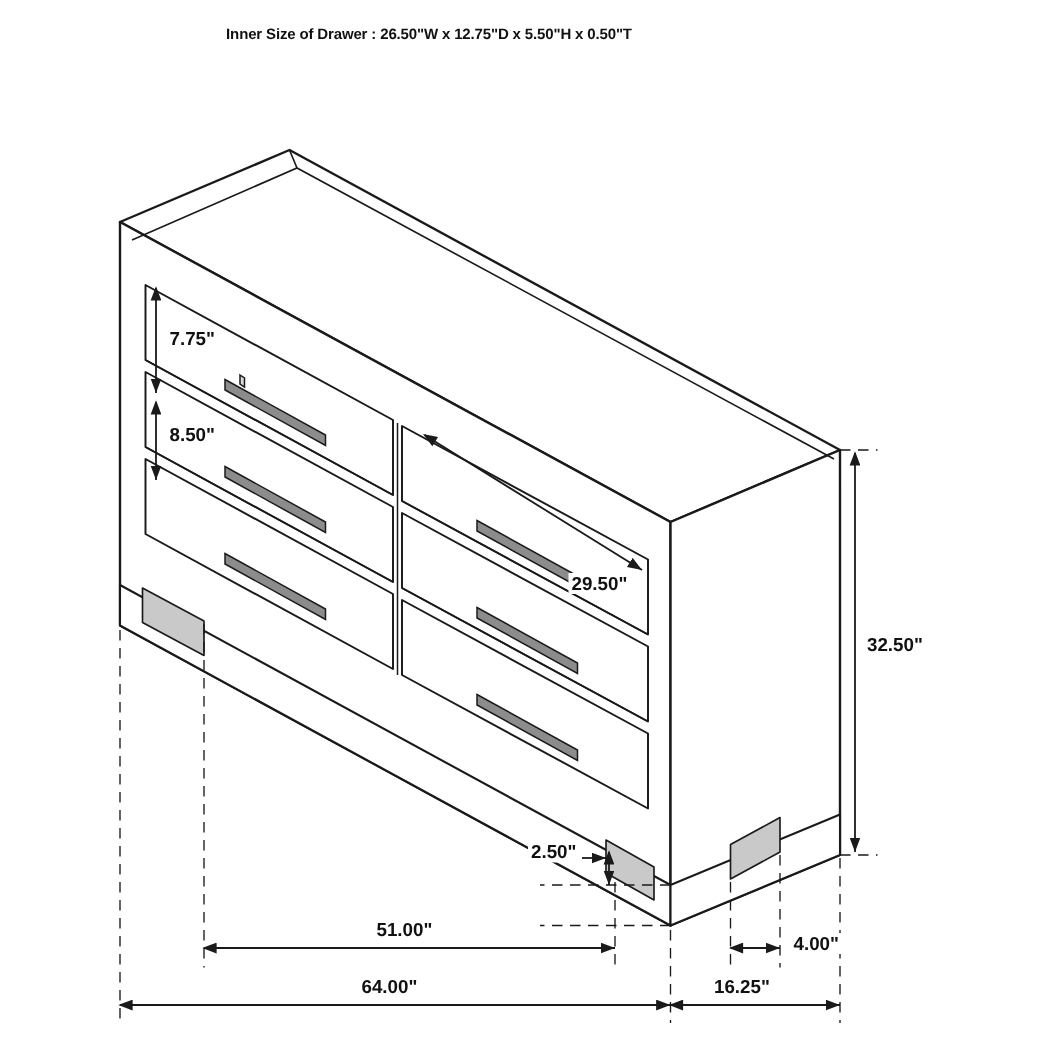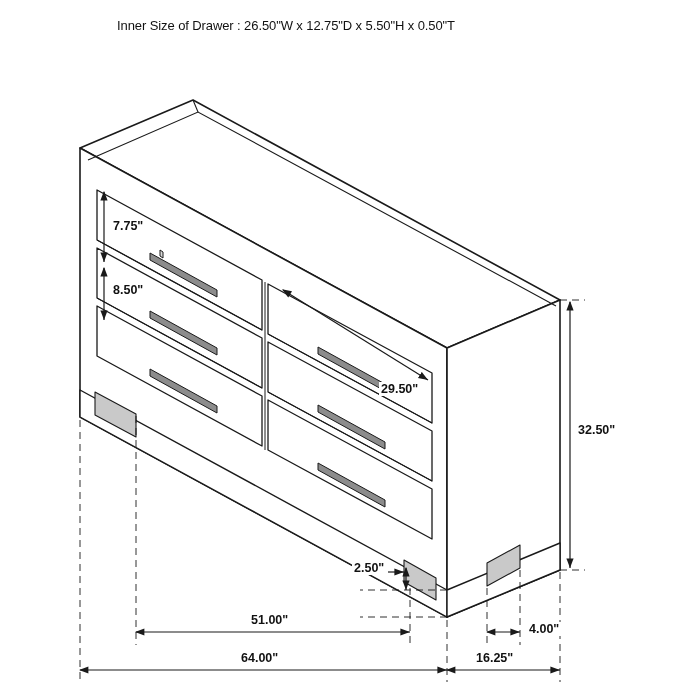--- a/index.html
+++ b/index.html
@@ -19,22 +19,22 @@
     position: relative;
     width: 700px;
     height: 700px;
   }
   .title {
     position: absolute;
     top: 18px;
     left: 0;
     width: 572px;
     text-align: center;
-    font-size: 13px;
-    font-weight: normal;
+    font-size: 10px;
+    font-weight: bold;
     letter-spacing: -0.1px;
     color: #111;
   }
   svg.diagram {
     position: absolute;
     top: 0;
     left: 0;
     width: 700px;
     height: 700px;
   }

